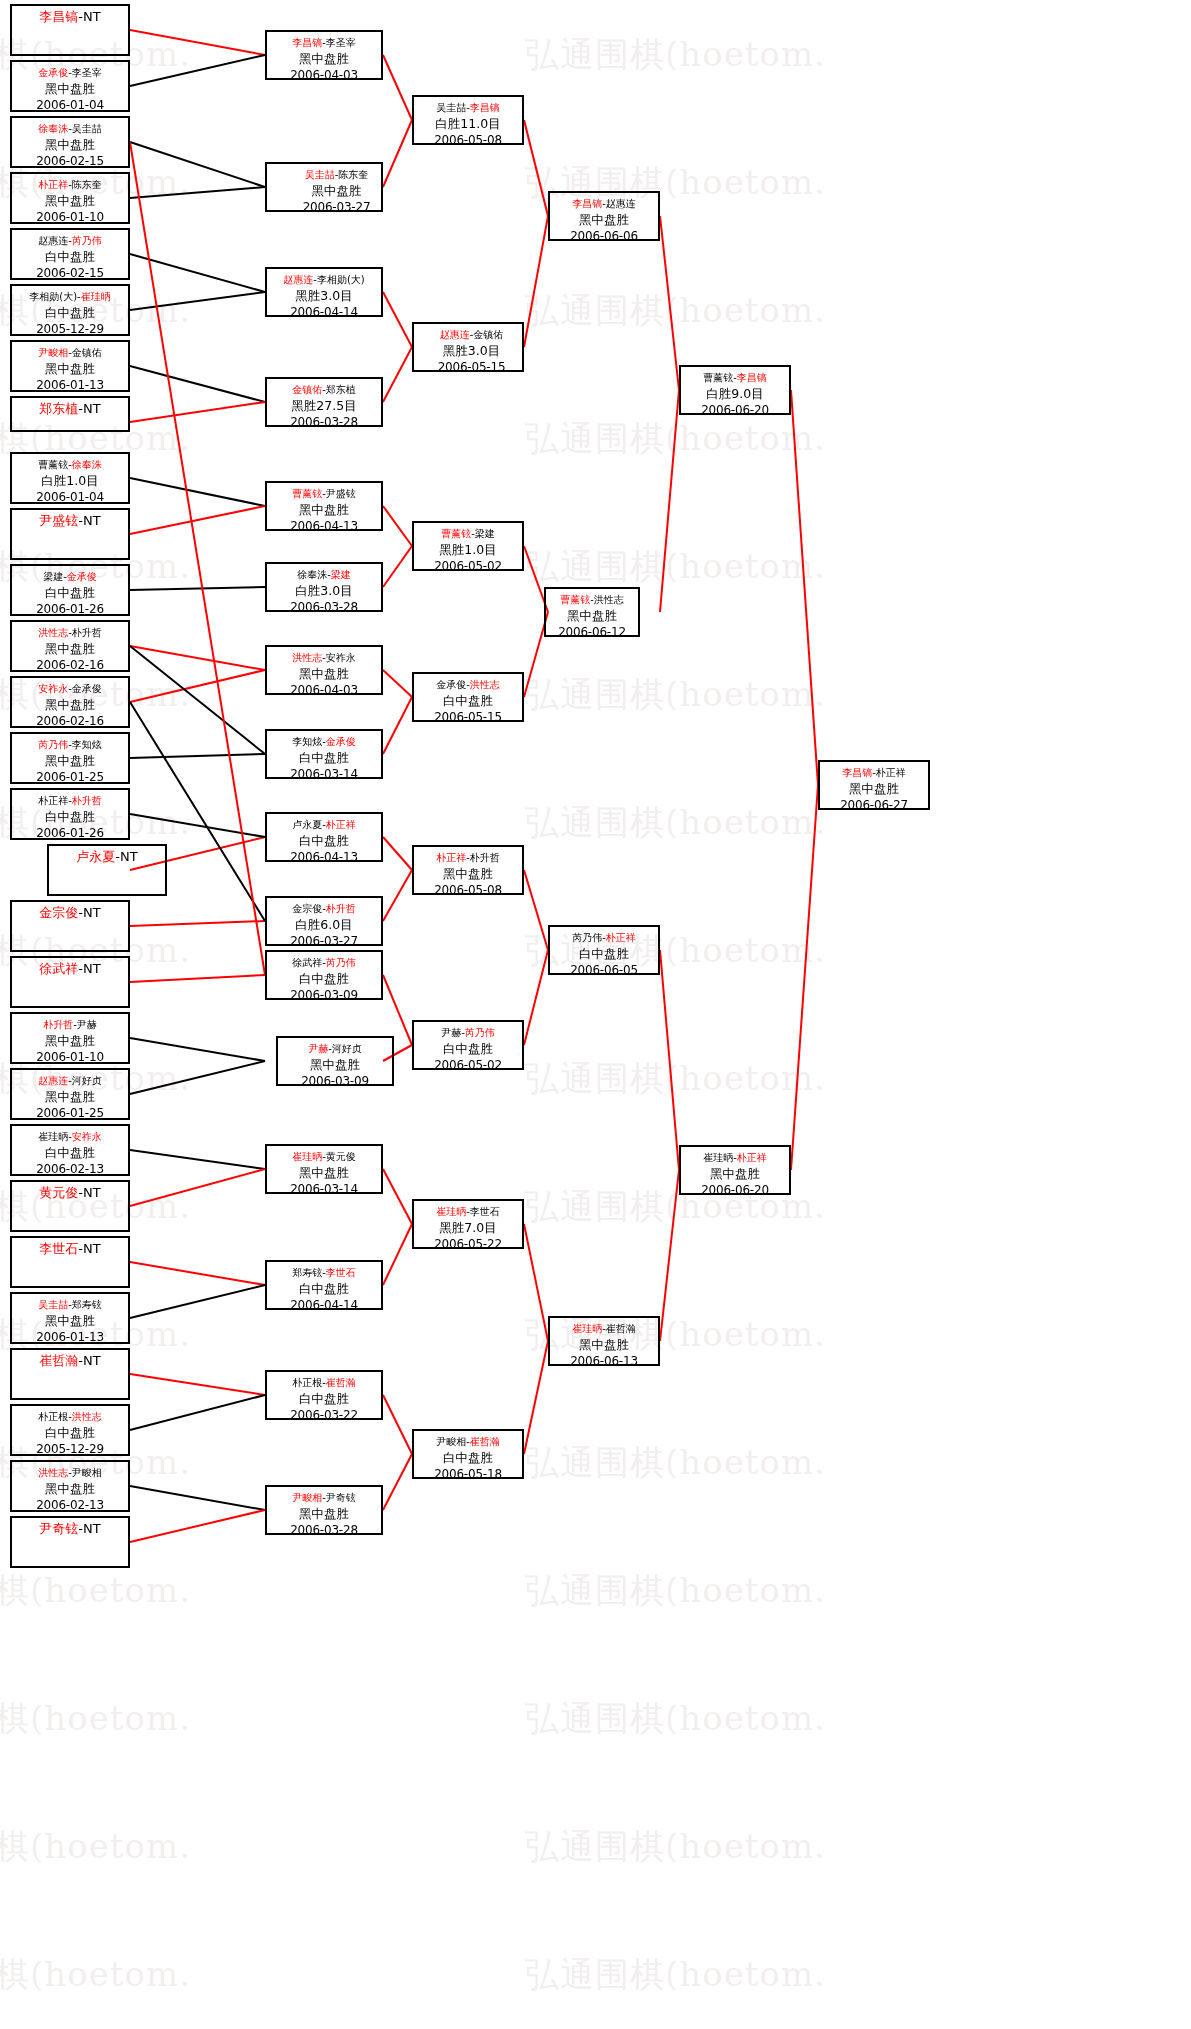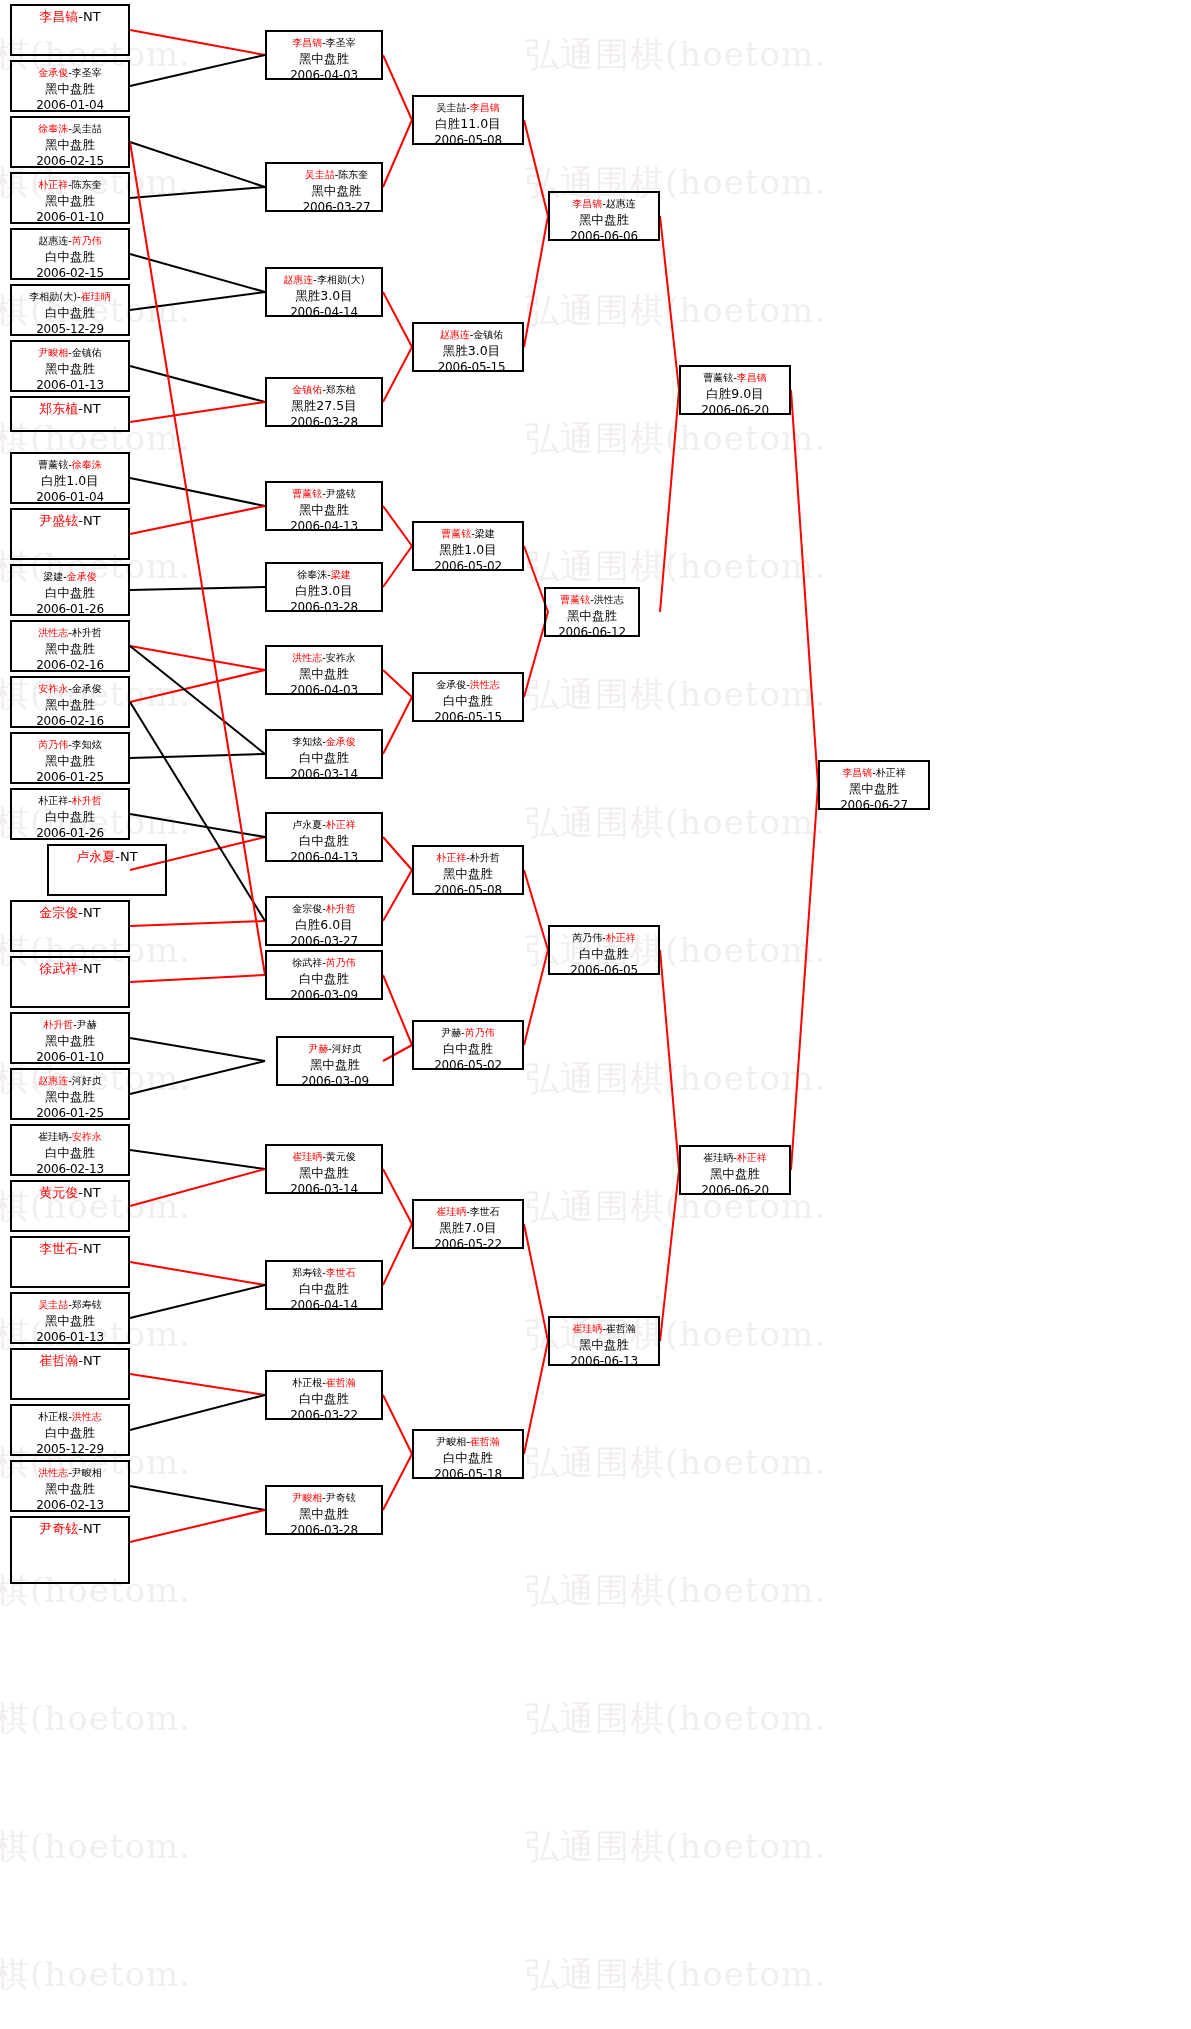--- a/index.html
+++ b/index.html
@@ -253,21 +253,21 @@
       <div class="box" style="left: 10px; top: 1404px; width: 120px; height: 52px;">
         <span class="ln nm"><span class="blk">朴正根</span><span>-</span><span class="red">洪性志</span></span>
         <span class="ln">白中盘胜</span>
         <span class="ln dt">2005-12-29</span>
       </div>
       <div class="box" style="left: 10px; top: 1460px; width: 120px; height: 52px;">
         <span class="ln nm"><span class="red">洪性志</span><span>-</span><span class="blk">尹畯相</span></span>
         <span class="ln">黑中盘胜</span>
         <span class="ln dt">2006-02-13</span>
       </div>
-      <div class="box seed" style="left: 10px; top: 1516px; width: 120px; height: 68px;">
+      <div class="box seed" style="left: 10px; top: 1516px; width: 120px; height: 52px;">
         <span class="ln nm"><span class="red">尹奇铉</span><span>-</span><span class="blk">NT</span></span>
       </div>
       <div class="box" style="left: 265px; top: 30px; width: 118px; height: 50px;">
         <span class="ln nm"><span class="red">李昌镐</span><span>-</span><span class="blk">李圣宰</span></span>
         <span class="ln">黑中盘胜</span>
         <span class="ln dt">2006-04-03</span>
       </div>
       <div class="box" style="left: 265px; top: 162px; width: 118px; height: 50px; padding-left: 25px;">
         <span class="ln nm"><span class="red">吴圭喆</span><span>-</span><span class="blk">陈东奎</span></span>
         <span class="ln">黑中盘胜</span>

